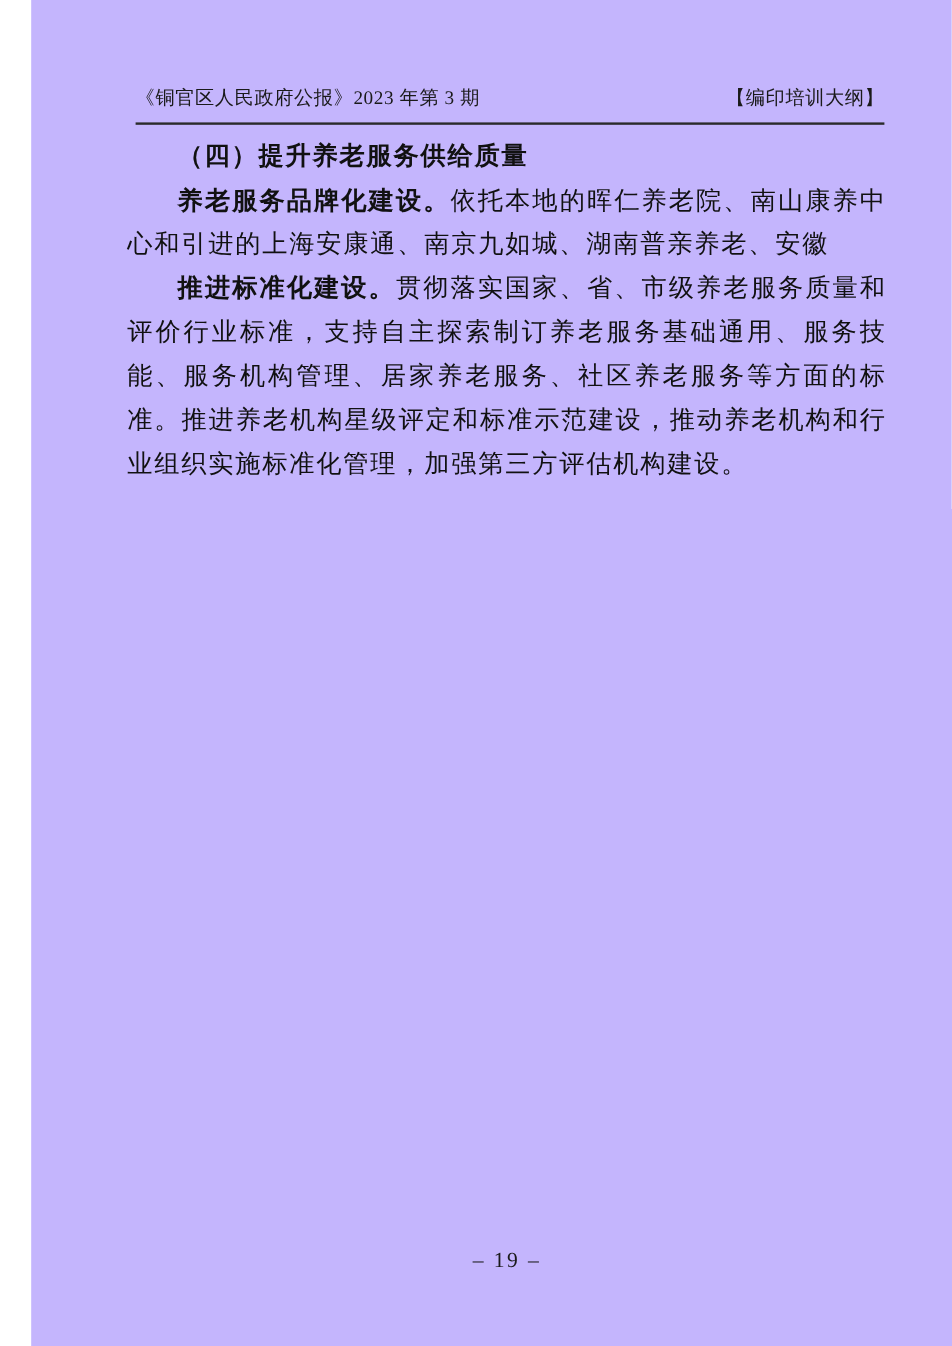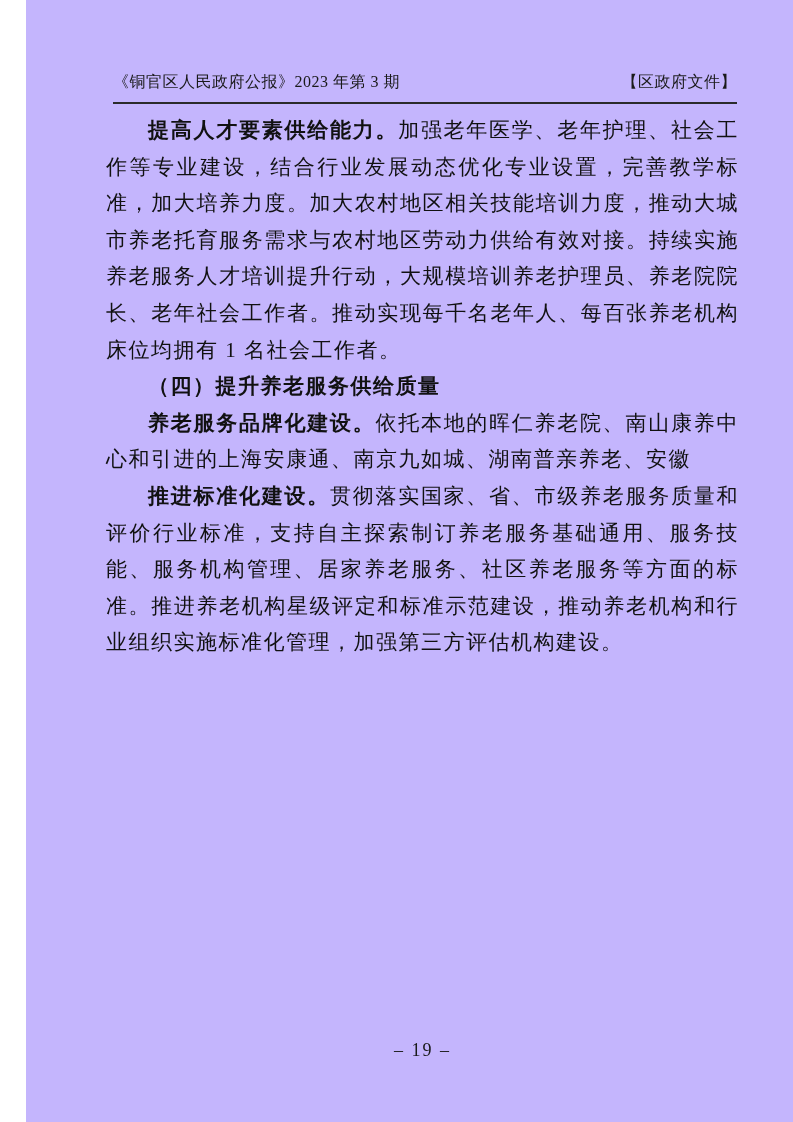--- a/index.html
+++ b/index.html
@@ -60,28 +60,25 @@
     color: #1a1a1a;
   }
 </style>
 </head>
 <body>
 
 <div class="page">
 
   <div class="page-header">
     <span>《铜官区人民政府公报》2023 年第 3 期</span>
-    <span>【区政府文件】</span>
+    <span>【编印培训大纲】</span>
   </div>
 
   <div class="content">
 
-    <p>
-      <span class="lead">提高人才要素供给能力。</span><span>加强老年医学、老年护理、社会工作等专业建设，结合行业发展动态优化专业设置，完善教学标准，加大培养力度。加大农村地区相关技能培训力度，推动大城市养老托育服务需求与农村地区劳动力供给有效对接。持续实施养老服务人才培训提升行动，大规模培训养老护理员、养老院院长、老年社会工作者。推动实现每千名老年人、每百张养老机构床位均拥有 1 名社会工作者。</span>
-    </p>
 
 
     <h3>（四）提升养老服务供给质量</h3>
 
     <p>
       <span class="lead">养老服务品牌化建设。</span><span>依托本地的晖仁养老院、南山康养中心和引进的上海安康通、南京九如城、湖南普亲养老、安徽</span>
     </p>
 
     <p>
       <span class="lead">推进标准化建设。</span><span>贯彻落实国家、省、市级养老服务质量和评价行业标准，支持自主探索制订养老服务基础通用、服务技能、服务机构管理、居家养老服务、社区养老服务等方面的标准。推进养老机构星级评定和标准示范建设，推动养老机构和行业组织实施标准化管理，加强第三方评估机构建设。</span>

